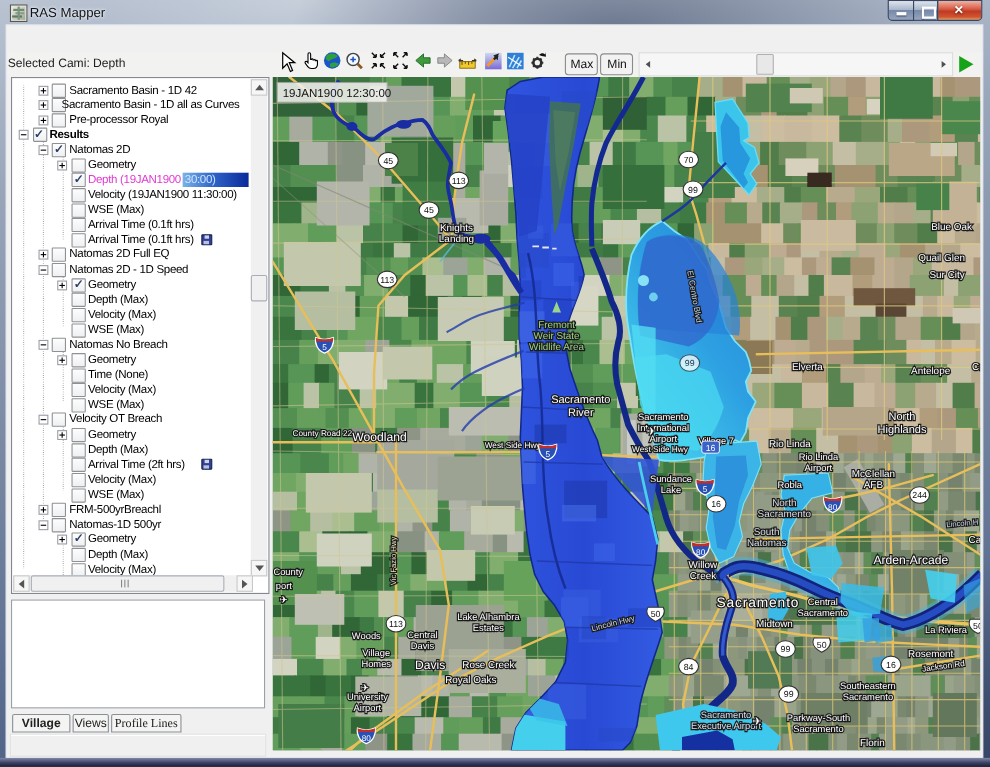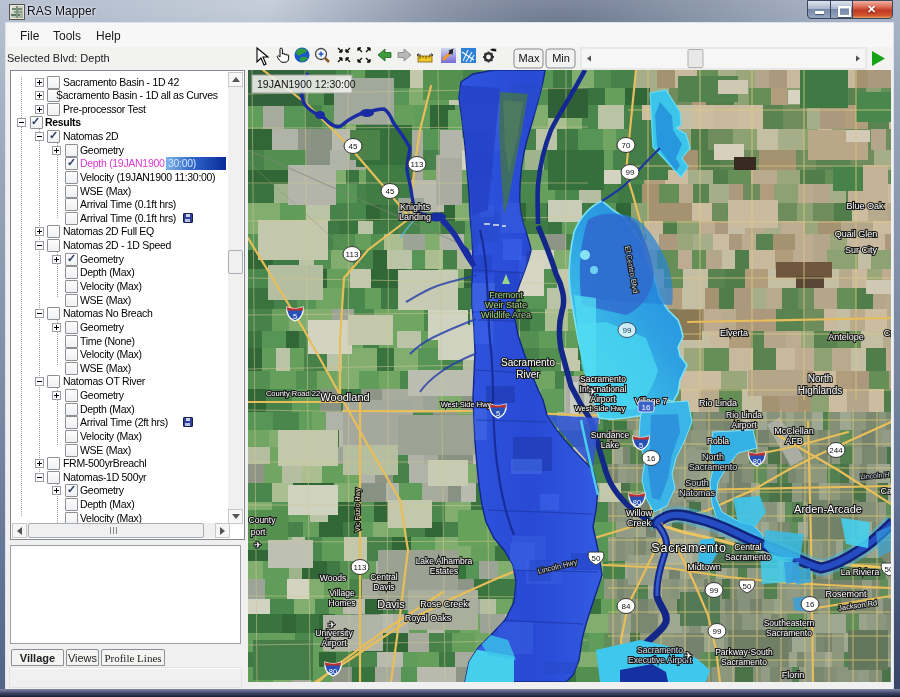--- a/index.html
+++ b/index.html
@@ -57,27 +57,22 @@
 <div class="cb cb-min">
         <span class="glyph" style="left:7px;top:10px;width:9px;height:3px;background:#fff;box-shadow:0 1px 1px #44506a;display:block;position:absolute;"></span>
       </div>
 <div class="cb cb-max">
         <span class="glyph" style="left:7px;top:5px;width:9px;height:7px;border:2px solid #fff;display:block;position:absolute;box-shadow:0 1px 1px #44506a;"></span>
       </div>
 <div class="cb cb-close">
         <span class="glyph" style="left:14px;top:2px;font-size:11px;font-weight:bold;text-shadow:0 1px 2px #5a1408;">✕</span>
       </div>
 </div>
-<div class="menubar">
-      <span style="left:13px;">File</span>
-      <span style="left:46px;">Tools</span>
-      <span style="left:89px;">Help</span>
-    </div>
 <div class="selbar"></div>
-    <div class="sellab">Selected Blvd: Depth</div>
+    <div class="sellab">Selected Cami: Depth</div>
 <div class="tools"><svg width="645" height="24" viewBox="0 0 645 24">
         <g transform="translate(6,0)">
           <path d="M3,2 L3,16 L7,12 L10,19 L12,18 L9,11 L14,11 Z" fill="#fff" stroke="#000" stroke-width="1.1"></path>
         </g>
         <g transform="translate(26,0)">
           <path d="M7,2 C7.8,2 8.4,2.6 8.4,3.4 L8.4,8 L9.2,8 C9.2,7.2 10.6,7.2 10.6,8 L10.6,8.6 L11.4,8.6 C11.4,7.9 12.7,7.9 12.7,8.7 L12.7,9.2 L13.4,9.2 C13.4,8.6 14.6,8.6 14.6,9.4 L14.6,12.5 C14.6,14.8 13,16.3 10.8,16.3 L9,16.3 C7.6,16.3 6.6,15.7 5.8,14.6 L3.6,11.6 C3,10.8 3.4,9.8 4.3,9.8 C4.8,9.8 5.2,10 5.5,10.4 L6,11 L6,3.4 C6,2.6 6.3,2 7,2 Z" fill="#fff" stroke="#000" stroke-width="1"></path>
         </g>
         <g transform="translate(46,0)">
           <circle cx="8" cy="9" r="7.5" fill="#1b56c8"></circle>
           <path d="M3,4 C6,2 11,2 13,5 C11,8 8,7 6,9 C4,11 3,8 2,7 Z" fill="#2f9e3f"></path>
@@ -155,21 +150,21 @@
 <i style="left:1px;top:3px;width:5px;height:1px;"></i>
 <i style="left:3px;top:1px;width:1px;height:5px;"></i>
 </div>
 <div class="cbx" style="left:36px;top:18.1px;"></div>
 <div class="trow" style="left:45px;top:18.1px;font-weight:normal;">Sacramento Basin - 1D all as Curves</div>
 <div class="exp" style="left:24px;top:33.8px;">
 <i style="left:1px;top:3px;width:5px;height:1px;"></i>
 <i style="left:3px;top:1px;width:1px;height:5px;"></i>
 </div>
 <div class="cbx" style="left:36px;top:31.8px;"></div>
-<div class="trow" style="left:52px;top:31.8px;font-weight:normal;">Pre-processor Test</div>
+<div class="trow" style="left:52px;top:31.8px;font-weight:normal;">Pre-processor Royal</div>
 <div class="exp" style="left:6px;top:47.4px;">
 <i style="left:1px;top:3px;width:5px;height:1px;"></i>
 </div>
 <div class="cbx" style="left:19px;top:45.4px;"></div>
 <div class="chk" style="left:20px;top:44.4px;">✓</div>
 <div class="trow" style="left:34px;top:45.4px;font-weight:bold;">Results</div>
 <div class="exp" style="left:24px;top:61.0px;">
 <i style="left:1px;top:3px;width:5px;height:1px;"></i>
 </div>
 <div class="cbx" style="left:36px;top:59.0px;"></div>
@@ -235,21 +230,21 @@
 <div class="cbx" style="left:54px;top:263.5px;"></div>
 <div class="trow" style="left:69px;top:263.5px;font-weight:normal;">Time (None)</div>
 <div class="cbx" style="left:54px;top:277.1px;"></div>
 <div class="trow" style="left:69px;top:277.1px;font-weight:normal;">Velocity (Max)</div>
 <div class="cbx" style="left:54px;top:290.7px;"></div>
 <div class="trow" style="left:69px;top:290.7px;font-weight:normal;">WSE (Max)</div>
 <div class="exp" style="left:24px;top:306.4px;">
 <i style="left:1px;top:3px;width:5px;height:1px;"></i>
 </div>
 <div class="cbx" style="left:36px;top:304.4px;"></div>
-<div class="trow" style="left:52px;top:304.4px;font-weight:normal;">Natomas OT River</div>
+<div class="trow" style="left:52px;top:304.4px;font-weight:normal;">Velocity OT Breach</div>
 <div class="exp" style="left:41px;top:320.0px;">
 <i style="left:1px;top:3px;width:5px;height:1px;"></i>
 <i style="left:3px;top:1px;width:1px;height:5px;"></i>
 </div>
 <div class="cbx" style="left:54px;top:318.0px;"></div>
 <div class="trow" style="left:69px;top:318.0px;font-weight:normal;">Geometry</div>
 <div class="cbx" style="left:54px;top:331.6px;"></div>
 <div class="trow" style="left:69px;top:331.6px;font-weight:normal;">Depth (Max)</div>
 <div class="cbx" style="left:54px;top:345.2px;"></div>
 <div class="trow" style="left:69px;top:345.2px;font-weight:normal;">Arrival Time (2ft hrs)</div>

